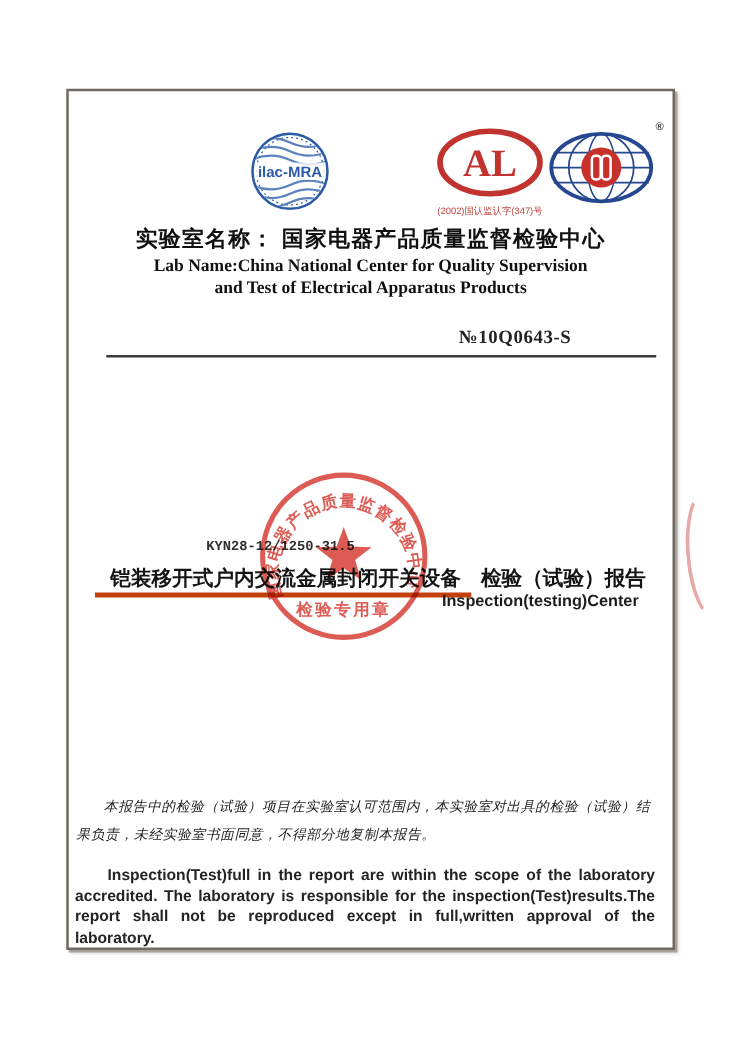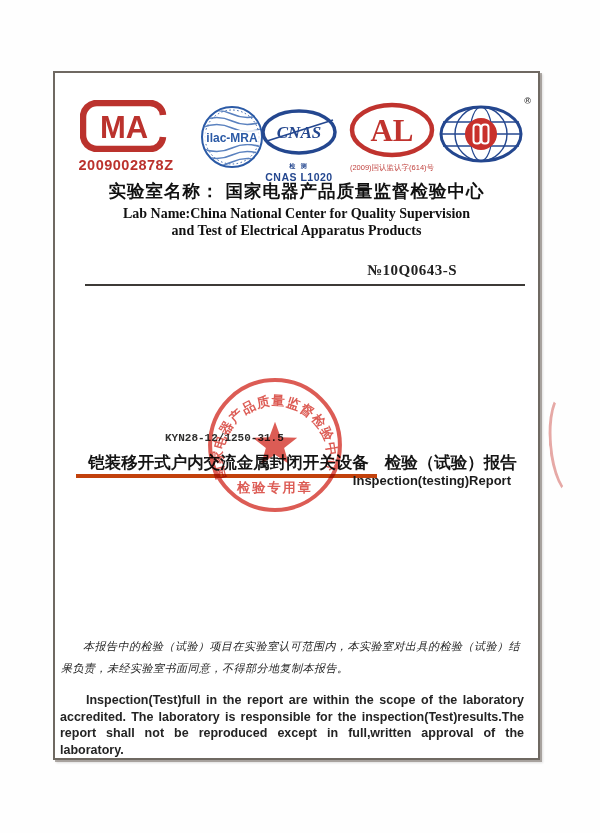--- a/index.html
+++ b/index.html
@@ -69,27 +69,20 @@
                 border-radius:50%; transform:rotate(-5deg); }
   svg text { user-select:none; }
 </style>
 </head>
 <body>
 
 <div class="scan">
 
   <div class="page">
 
-    <div class="logo logo-cma">
-      <svg width="92" height="52" viewBox="0 0 92 52">
-        <path d="M83,15 A13,13 0 0 0 70,3 L17,3 A14,14 0 0 0 3,17 L3,35 A14,14 0 0 0 17,49 L70,49 A13,13 0 0 0 83,37" fill="none" stroke="#bb322d" stroke-width="6.5"></path>
-        <text x="44" y="38" text-anchor="middle" font-size="31" font-weight="bold" fill="#bb322d" font-family="Liberation Sans, sans-serif">MA</text>
-      </svg>
-      <div class="cma-num">2009002878Z</div>
-    </div>
 
     <div class="logo logo-ilac">
       <svg width="66" height="66" viewBox="0 0 66 66">
         <defs>
             <clipPath id="ilacClip">
               <circle cx="33" cy="33" r="29"></circle>
             </clipPath>
           </defs>
         <circle cx="33" cy="33" r="30" fill="#ffffff" stroke="#2b5aa6" stroke-width="2"></circle>
         <circle cx="33" cy="33" r="27" fill="none" stroke="#2b5aa6" stroke-width="1" stroke-dasharray="1.5,2.5"></circle>
@@ -99,36 +92,27 @@
           <path d="M2,24 q16,-7 31,0 t 31,0"></path>
           <path d="M2,44 q16,7 31,0 t 31,0"></path>
           <path d="M2,51 q16,7 31,0 t 31,0"></path>
           <path d="M2,58 q16,7 31,0 t 31,0"></path>
         </g>
         <rect x="5" y="26" width="56" height="14" fill="rgba(255,255,255,.8)"></rect>
         <text x="33" y="37.5" text-anchor="middle" font-size="12" font-weight="bold" fill="#2b5aa6" font-family="Liberation Sans, sans-serif">ilac-MRA</text>
       </svg>
     </div>
 
-    <div class="logo logo-cnas">
-      <svg width="80" height="50" viewBox="0 0 80 50">
-        <ellipse cx="40" cy="25" rx="36" ry="21" fill="none" stroke="#24478f" stroke-width="3.5"></ellipse>
-        <path d="M8,34 L74,13" stroke="#24478f" stroke-width="1.6"></path>
-        <text x="40" y="31" text-anchor="middle" font-size="17" font-weight="bold" font-style="italic" fill="#24478f" font-family="Liberation Serif, serif">CNAS</text>
-      </svg>
-      <div class="cnas-tag">检 测</div>
-      <div class="cnas-code">CNAS L1020</div>
-    </div>
 
     <div class="logo logo-cal">
       <svg width="88" height="56" viewBox="0 0 88 56">
         <ellipse cx="44" cy="28" rx="40" ry="25" fill="none" stroke="#c0332e" stroke-width="4.5"></ellipse>
         <text x="44" y="39" text-anchor="middle" font-size="31" font-weight="bold" fill="#c0332e" font-family="Liberation Serif, serif">AL</text>
       </svg>
-      <div class="cal-code">(2009)国认监认字(614)号</div>
+      <div class="cal-code">(2002)国认监认字(347)号</div>
     </div>
 
     <div class="logo logo-globe">
       <span class="globe-reg">®</span>
       <svg width="88" height="62" viewBox="0 0 88 62">
         <ellipse cx="44" cy="31" rx="40" ry="27" fill="#fff" stroke="#24478f" stroke-width="3"></ellipse>
         <ellipse cx="44" cy="31" rx="26" ry="27" fill="none" stroke="#24478f" stroke-width="1.4"></ellipse>
         <ellipse cx="44" cy="31" rx="11" ry="27" fill="none" stroke="#24478f" stroke-width="1.2"></ellipse>
         <line x1="6" y1="19" x2="82" y2="19" stroke="#24478f" stroke-width="1.4"></line>
         <line x1="4" y1="31" x2="84" y2="31" stroke="#24478f" stroke-width="1.4"></line>
@@ -147,21 +131,21 @@
       </div>
     </div>
 
     <div class="report-no">№10Q0643-S</div>
     <div class="no-rule"></div>
 
     <div class="model">KYN28-12/1250-31.5</div>
     <div class="title-line">
       <span class="product">铠装移开式户内交流金属封闭开关设备</span><span class="title-cn">检验（试验）报告</span>
     </div>
-    <div class="title-en">Inspection(testing)Report</div>
+    <div class="title-en">Inspection(testing)Center</div>
 
     <svg class="stamp" viewBox="0 0 140 140">
       <circle cx="70" cy="70" r="64" fill="none" stroke="#d5382f" stroke-width="4"></circle>
       <path id="arcpath" d="M 23,105 A 52,52 0 1 1 117,105" fill="none"></path>
       <text font-size="13" font-weight="bold" fill="#d5382f" letter-spacing="1" font-family="Liberation Serif, serif">
         <textPath href="#arcpath" startOffset="3">国家电器产品质量监督检验中心</textPath>
       </text>
       <polygon points="70,47 75.6,62.3 91.9,62.9 79,72.9 83.5,88.6 70,79.5 56.5,88.6 61,72.9 48.1,62.9 64.4,62.3" fill="#d5382f"></polygon>
       <text x="70" y="116" text-anchor="middle" font-size="13" font-weight="bold" fill="#d5382f" letter-spacing="2" font-family="Liberation Serif, serif">检验专用章</text>
     </svg>

